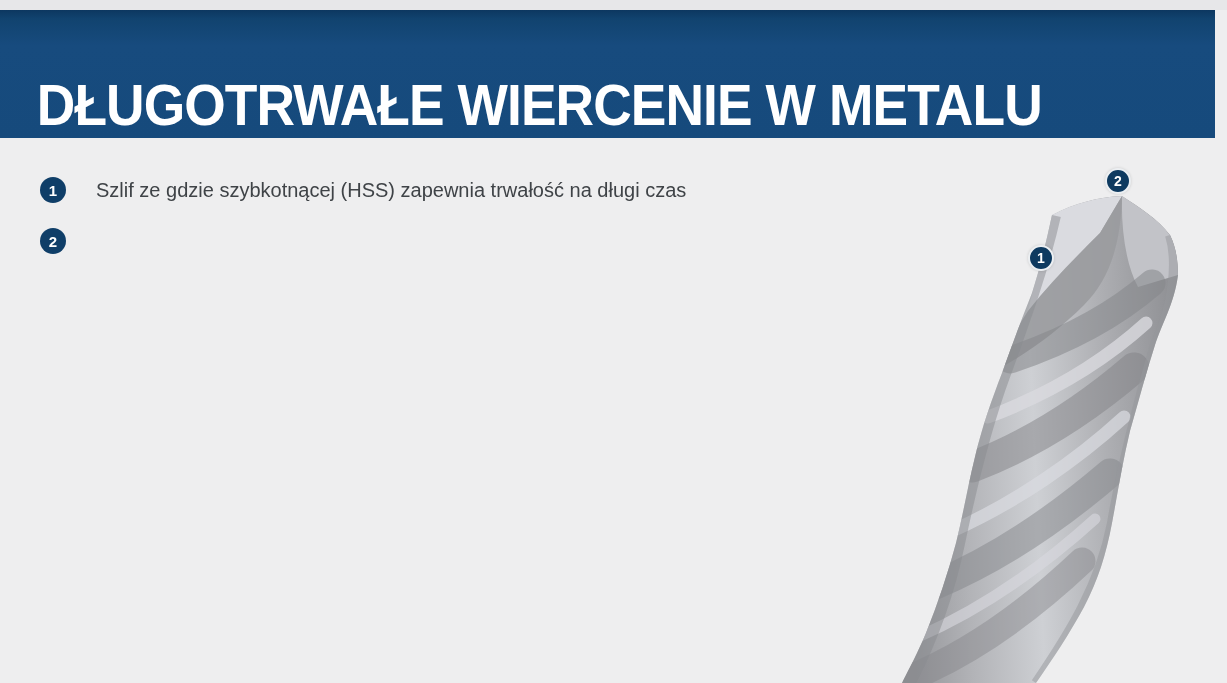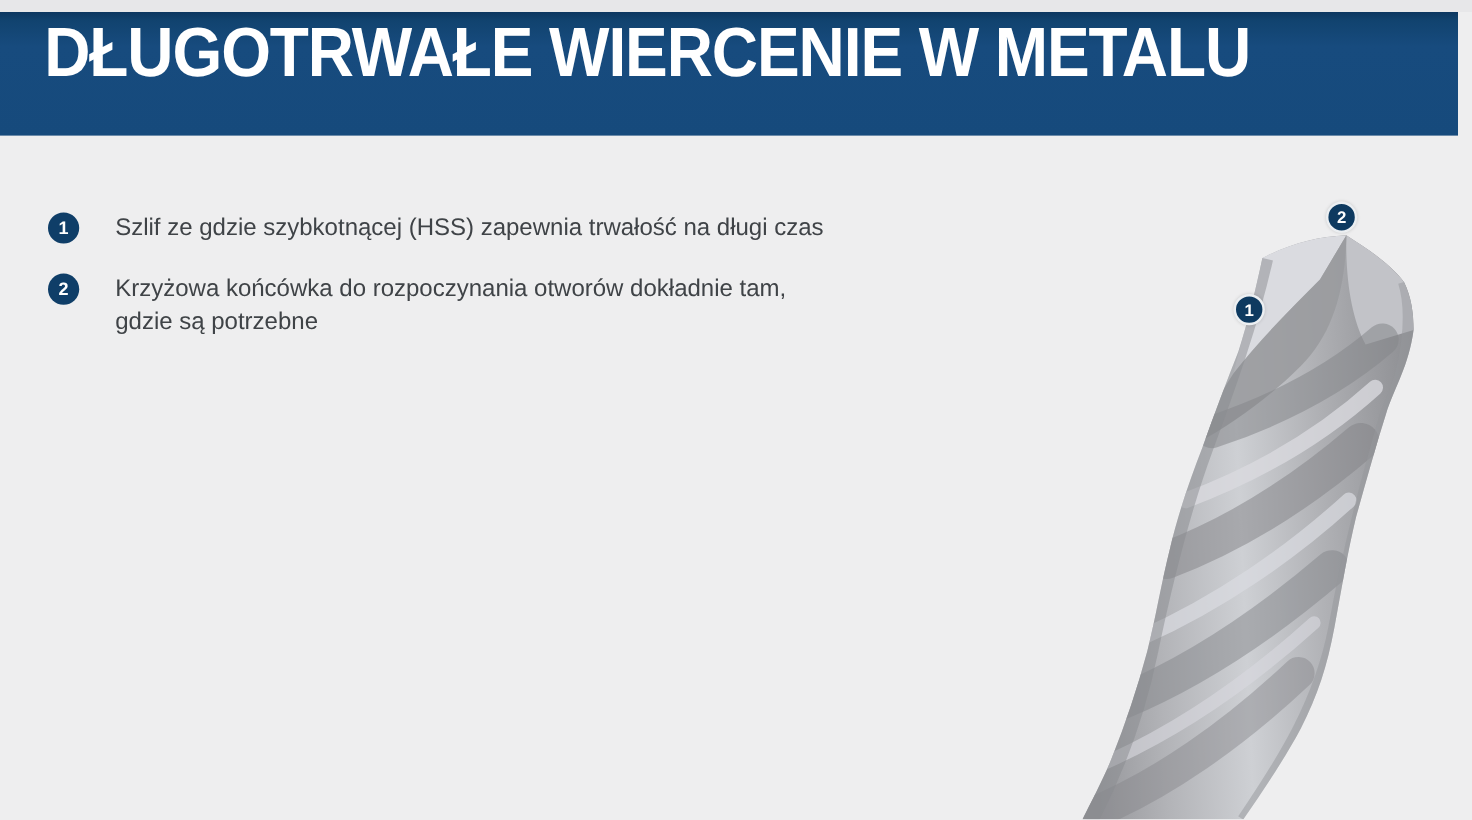--- a/index.html
+++ b/index.html
@@ -12,23 +12,23 @@
   }
 
   
   .top-strip {
     position: absolute; top: 0; left: 0; right: 0; height: 10px;
     background: #e7e7e9;
   }
 
   
   .banner {
-    position: absolute; top: 10px; left: 0; right: 12px; height: 103px;
+    position: absolute; top: 10px; left: 0; right: 12px; height: 128px;
     background: linear-gradient(180deg, #0c3760 0%, #11436f 7%, #174b7e 28%, #164a7c 100%);
-    display: flex; align-items: flex-start;
+    display: flex; align-items: flex-end;
     overflow: hidden;
   }
   .banner h1 {
     color: #ffffff;
     font-size: 58px;
     font-weight: bold;
     letter-spacing: -1px;
     white-space: nowrap;
     padding-left: 40px;
     transform: scaleX(0.92);
@@ -91,22 +91,20 @@
   <h1>DŁUGOTRWAŁE WIERCENIE W METALU</h1>
 </header>
 
 <ul class="features">
   <li class="feature-row">
     <span class="num-badge">1</span>
     <span class="feature-text">Szlif ze gdzie szybkotnącej (HSS) zapewnia trwałość na długi czas</span>
   </li>
   <li class="feature-row">
     <span class="num-badge">2</span>
-    <span class="feature-text">Krzyżowa końcówka do rozpoczynania otworów dokładnie tam,
-gdzie są potrzebne</span>
   </li>
 </ul>
 
 <div class="illustration">
   <svg width="367" height="528" viewBox="0 0 367 528">
     <defs>
       <linearGradient id="bodyG" x1="0" y1="0.3" x2="1" y2="0.22">
         <stop offset="0" stop-color="#97989c"></stop>
         <stop offset="0.2" stop-color="#b2b3b7"></stop>
         <stop offset="0.46" stop-color="#ced0d4"></stop>

